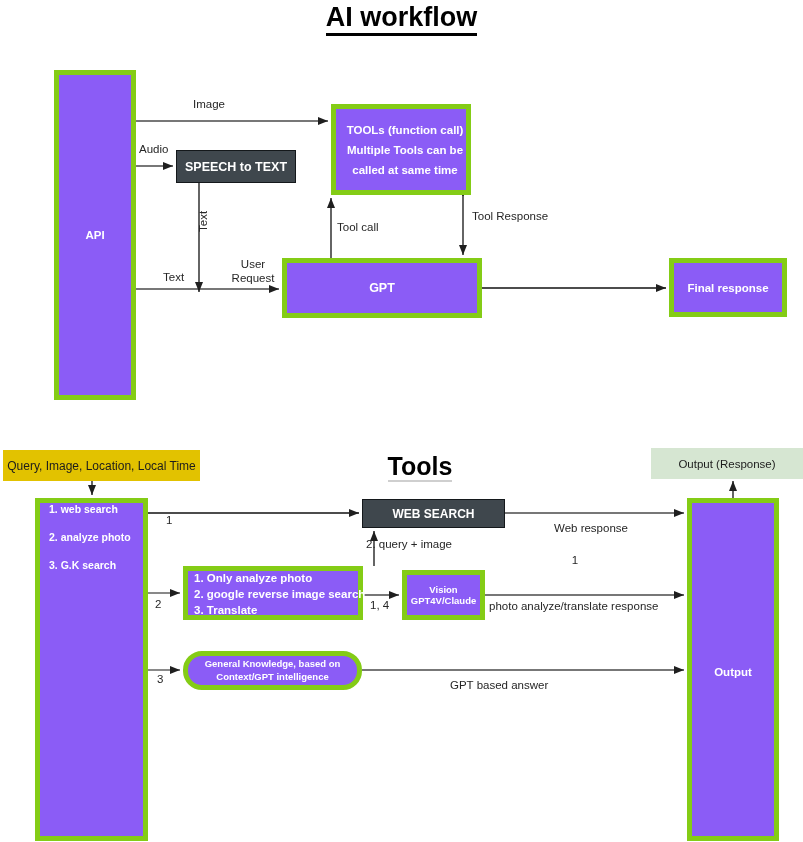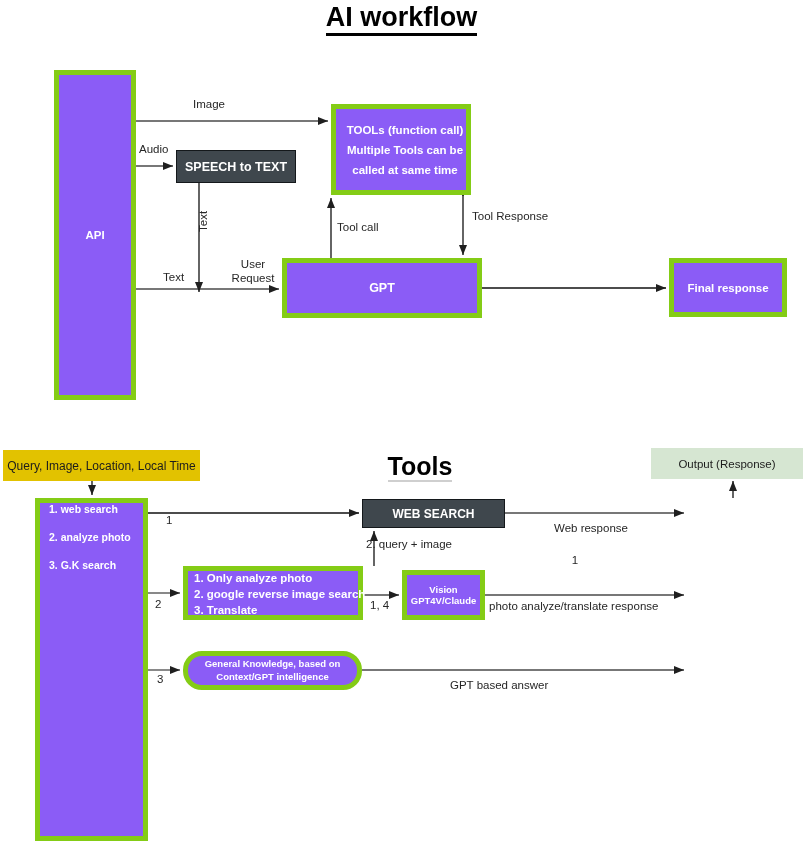--- a/index.html
+++ b/index.html
@@ -248,20 +248,23 @@
   <div class="node dark multi" id="node-vision">
     <span class="line">Vision</span>
     <span class="line">GPT4V/Claude</span>
   </div>
 
   <div class="node dark multi" id="node-gk">
     <span class="line">General Knowledge, based on</span>
     <span class="line">Context/GPT intelligence</span>
   </div>
 
+  <div class="node dark" id="node-output">
+    <span class="boxtext" style="position:absolute; top:163px; left:0;">Output</span>
+  </div>
 
   <div class="node green" id="node-outresp">
     <span class="boxtext">Output (Response)</span>
   </div>
 
   <div class="lbl" style="left:166px; top:514px;">1</div>
   <div class="lbl" style="left:155px; top:598px;">2</div>
   <div class="lbl" style="left:157px; top:673px;">3</div>
   <div class="lbl" style="left:366px; top:538px;">2. query + image</div>
   <div class="lbl" style="left:370px; top:599px;">1, 4</div>

